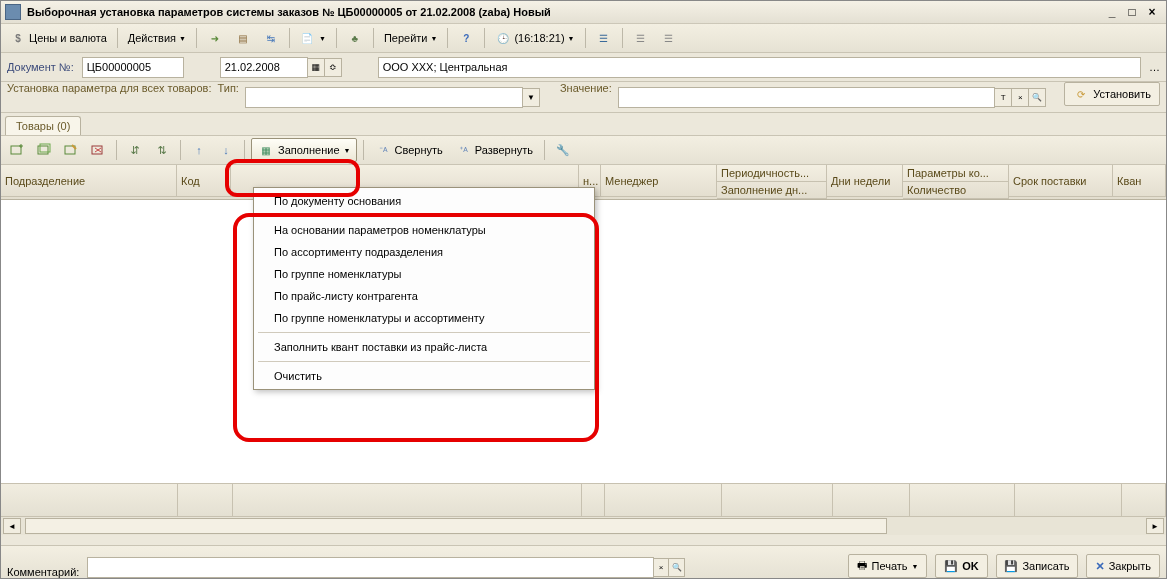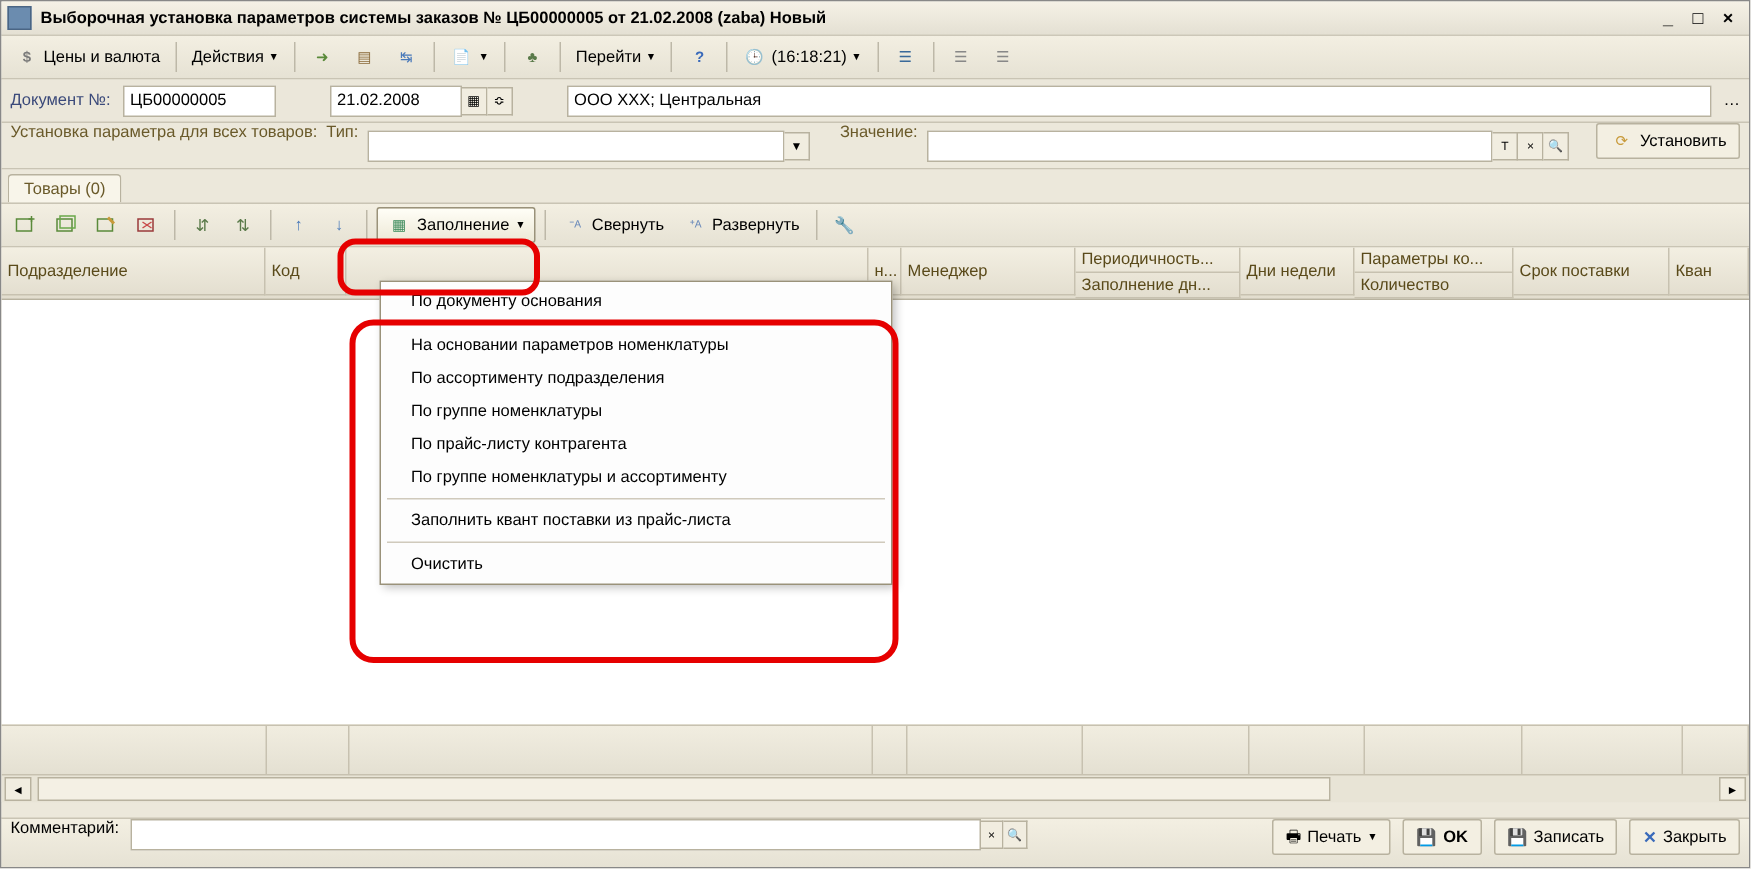--- a/index.html
+++ b/index.html
@@ -34,21 +34,21 @@
 .grid-header{display:flex;background:linear-gradient(#f3efe2,#e2ddce);border-bottom:1px solid #b8b29f}
 .grid-header .th{border-right:1px solid #c7c1b0;border-bottom:1px solid #c7c1b0;padding:2px 4px;min-height:14px;display:flex;align-items:center;color:#5a4a1a;overflow:hidden;white-space:nowrap;text-overflow:ellipsis;box-sizing:border-box}
 .col-stacked{display:flex;flex-direction:column}
 .grid-body{flex:1;background:#fff}
 .footer-row{height:32px;background:linear-gradient(#f1ede0,#e4e0d2);border-top:1px solid #c7c1b0;display:flex}
 .footer-row > div{border-right:1px solid #c7c1b0}
 .hscroll{height:18px;background:#e8e4d6;border-top:1px solid #c7c1b0;display:flex;align-items:center;padding:0 2px}
 .hscroll .arrow{width:16px;height:14px;border:1px solid #b8b29f;background:#f1ede0;display:inline-flex;align-items:center;justify-content:center;font-size:8px}
 .hscroll .thumb{margin-left:4px;width:860px;height:14px;border:1px solid #b8b29f;background:#f4f0e4}
 .hscroll .track{flex:1}
-.bottom-bar{height:32px;display:flex;align-items:flex-start;padding:0 6px;gap:8px;background:linear-gradient(#f3efe2,#e6e2d4);border-top:1px solid #c9c4b4}
+.bottom-bar{height:32px;display:flex;align-items:flex-end;padding:0 6px;gap:8px;background:linear-gradient(#f3efe2,#e6e2d4);border-top:1px solid #c9c4b4}
 .btn-main{height:22px;border:1px solid #b8b29f;background:#f3efe2;padding:0 8px;display:inline-flex;align-items:center;gap:4px;border-radius:2px;font-size:11px}
 .btn-main.bold{font-weight:bold}
 .spacer{flex:1}
 .dropdown{position:absolute;left:252px;top:186px;width:340px;background:#fdfdfd;border:1px solid #9a927a;box-shadow:2px 2px 6px rgba(0,0,0,.25);z-index:40;padding:2px 0}
 .dropdown .mi{height:22px;display:flex;align-items:center;padding:0 20px;font-size:11px}
 .dropdown .sep{height:1px;background:#d0cabc;margin:3px 4px}
 .icon-svg{width:16px;height:16px}
 </style>
 </head>
 <body>

